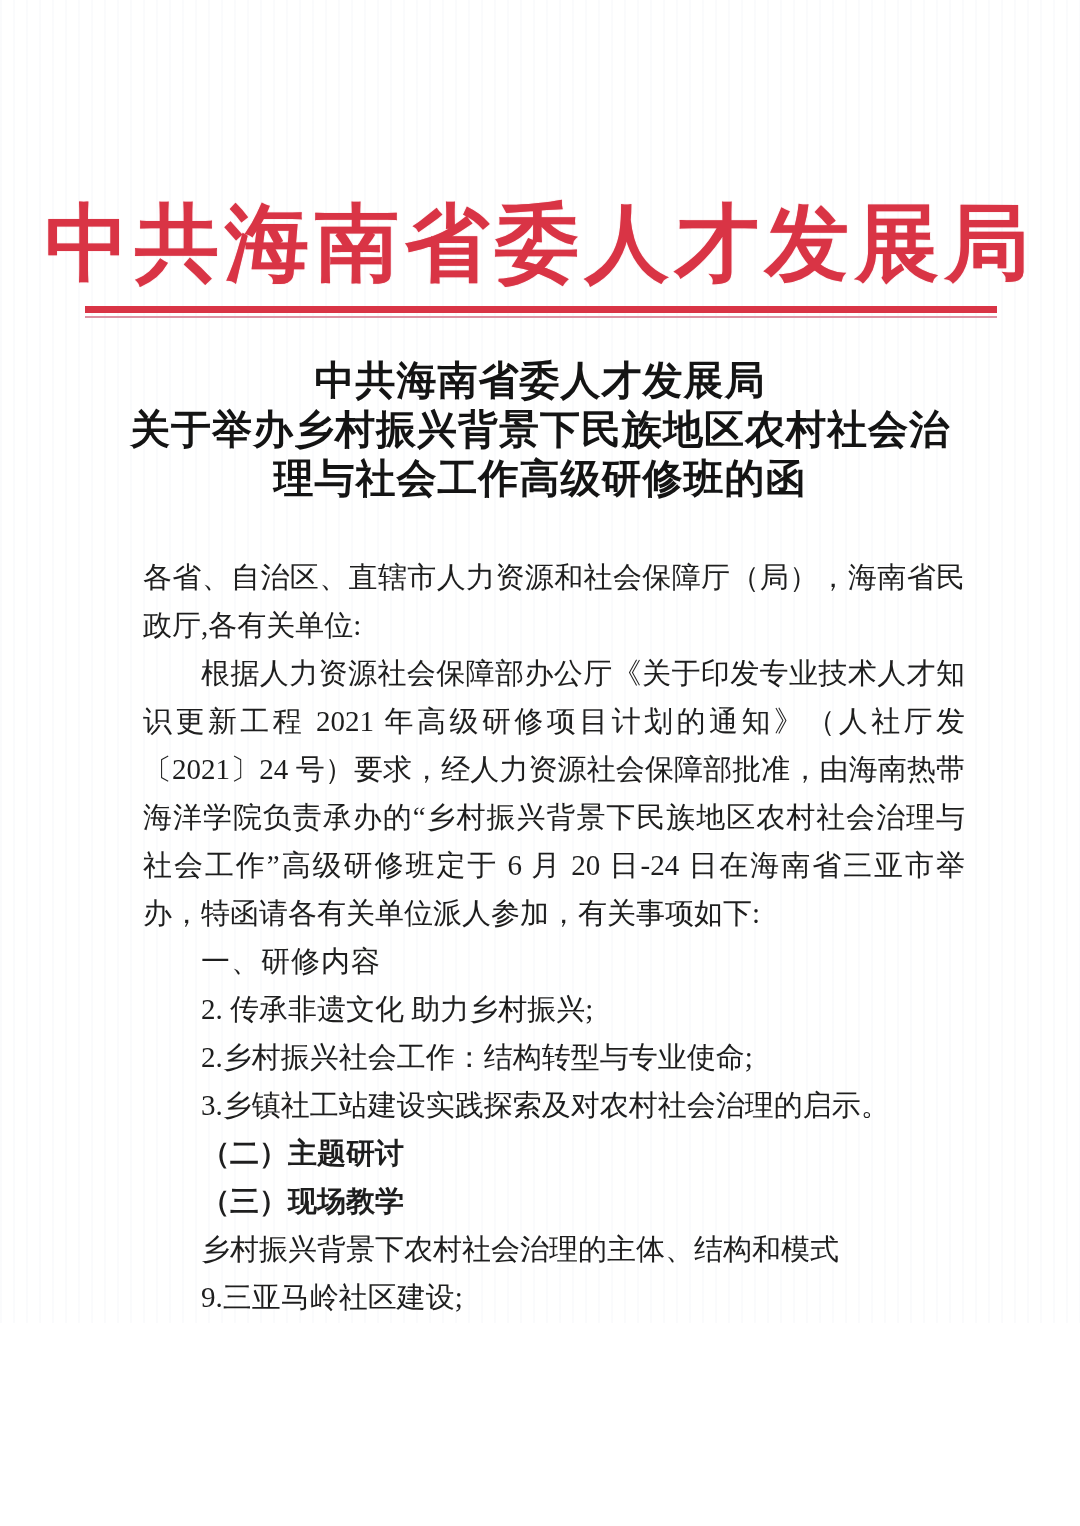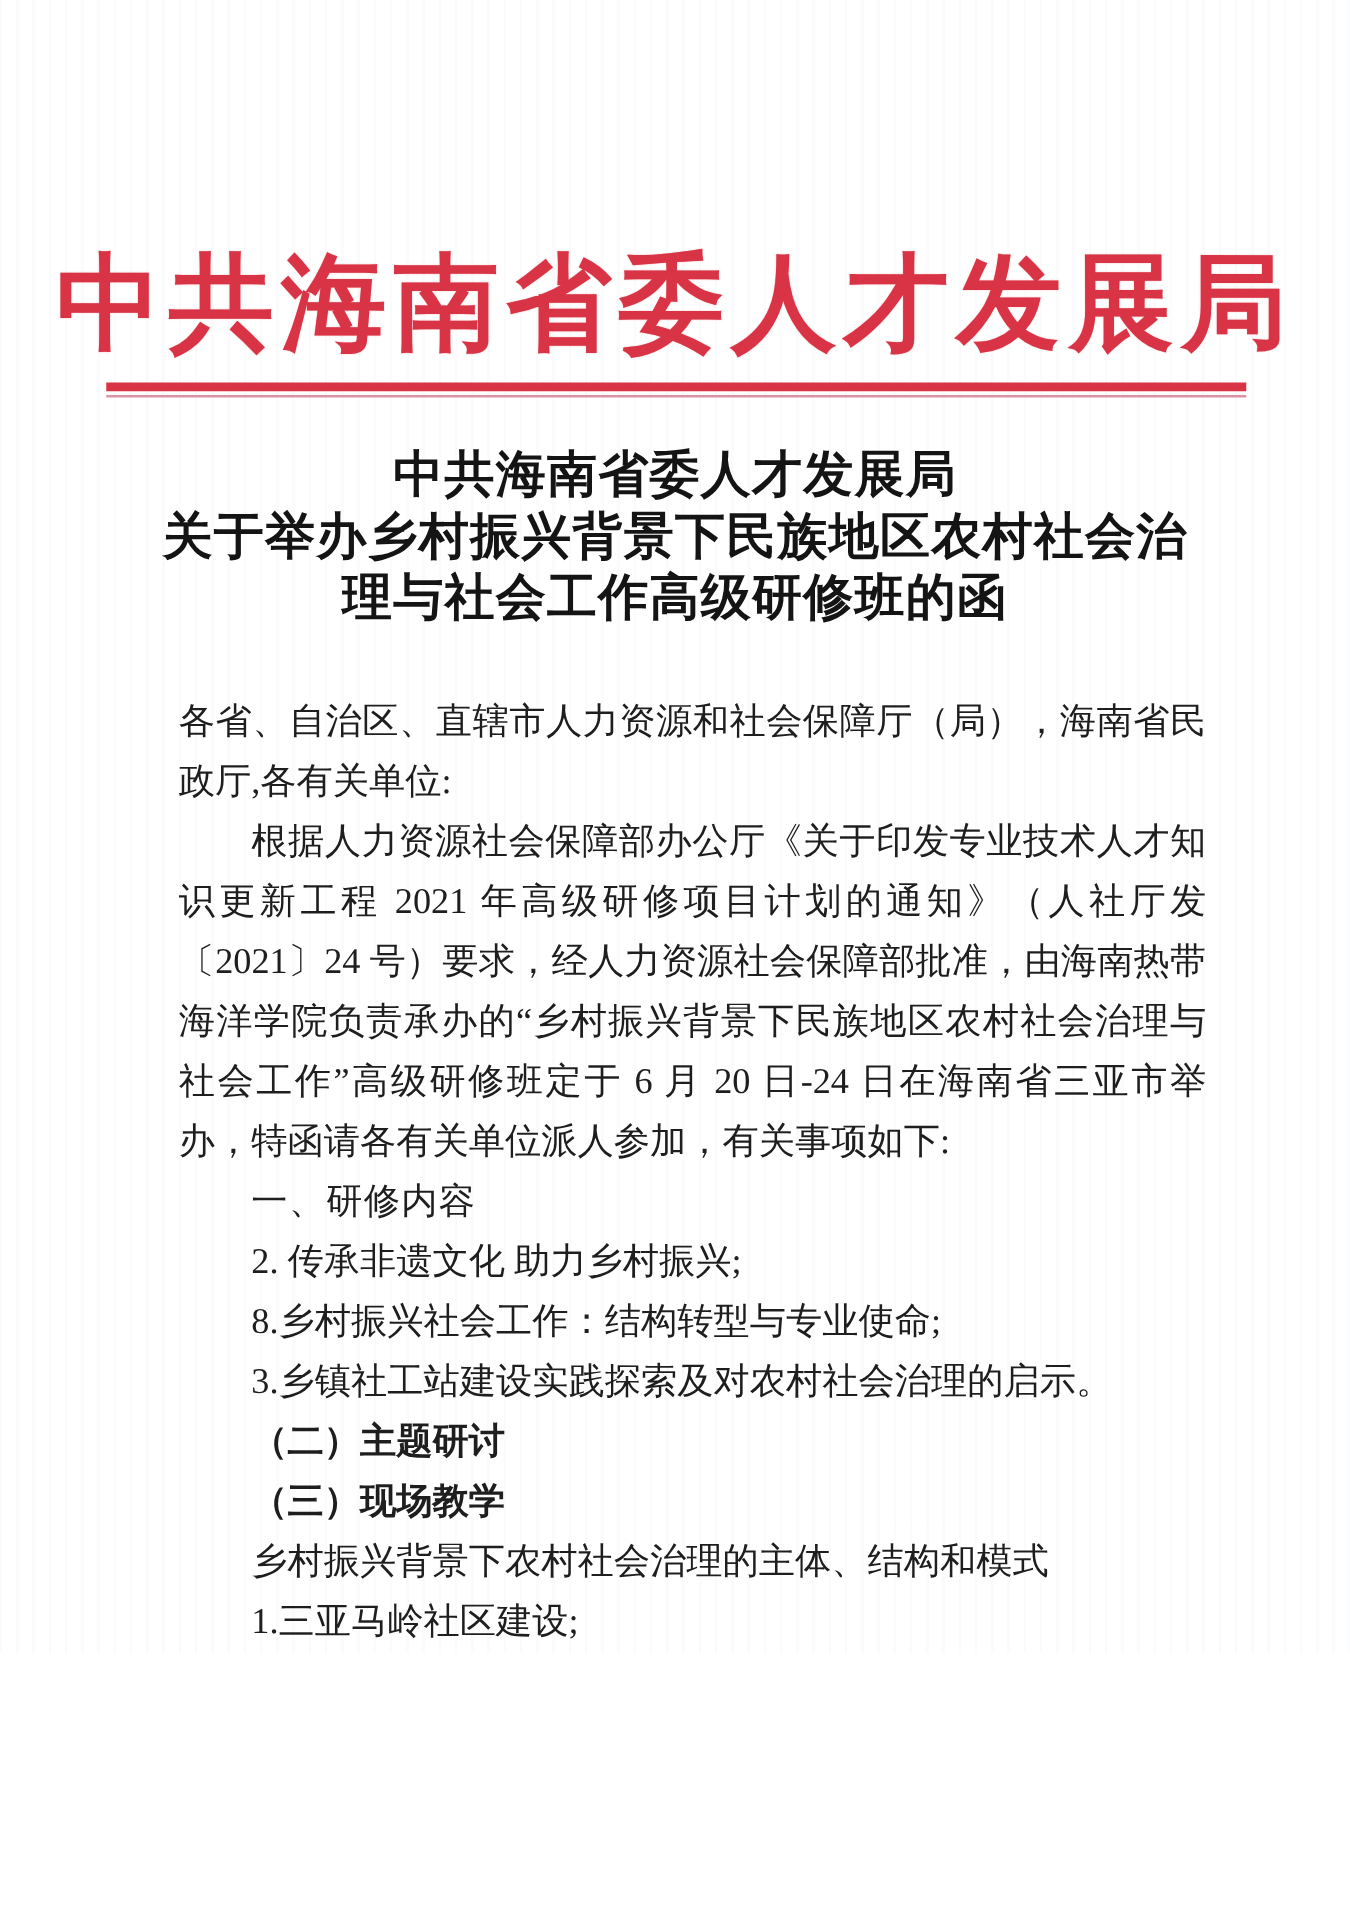--- a/index.html
+++ b/index.html
@@ -124,23 +124,23 @@
     <div>中共海南省委人才发展局</div>
     <div>关于举办乡村振兴背景下民族地区农村社会治</div>
     <div>理与社会工作高级研修班的函</div>
   </div>
 
   <div class="body-text">
       <div class="block salutation">各省、自治区、直辖市人力资源和社会保障厅（局），海南省民政厅,各有关单位:</div>
       <div class="block paragraph">根据人力资源社会保障部办公厅《关于印发专业技术人才知识更新工程 2021 年高级研修项目计划的通知》（人社厅发〔2021〕24 号）要求，经人力资源社会保障部批准，由海南热带海洋学院负责承办的“乡村振兴背景下民族地区农村社会治理与社会工作”高级研修班定于 6 月 20 日-24 日在海南省三亚市举办，特函请各有关单位派人参加，有关事项如下:</div>
       <div class="block heading1">一、研修内容</div>
       <div class="block item">2. 传承非遗文化 助力乡村振兴;</div>
-      <div class="block item">8.乡村振兴社会工作：结构转型与专业使命;</div>
+      <div class="block item">2.乡村振兴社会工作：结构转型与专业使命;</div>
       <div class="block item">3.乡镇社工站建设实践探索及对农村社会治理的启示。</div>
       <div class="block heading2">（二）主题研讨</div>
       <div class="block heading2">（三）现场教学</div>
       <div class="block indent">乡村振兴背景下农村社会治理的主体、结构和模式</div>
-      <div class="block item">1.三亚马岭社区建设;</div>
+      <div class="block item">9.三亚马岭社区建设;</div>
     </div>
 
   <div class="page-number">—1—</div>
 
 </div>
 
 </body></html>

